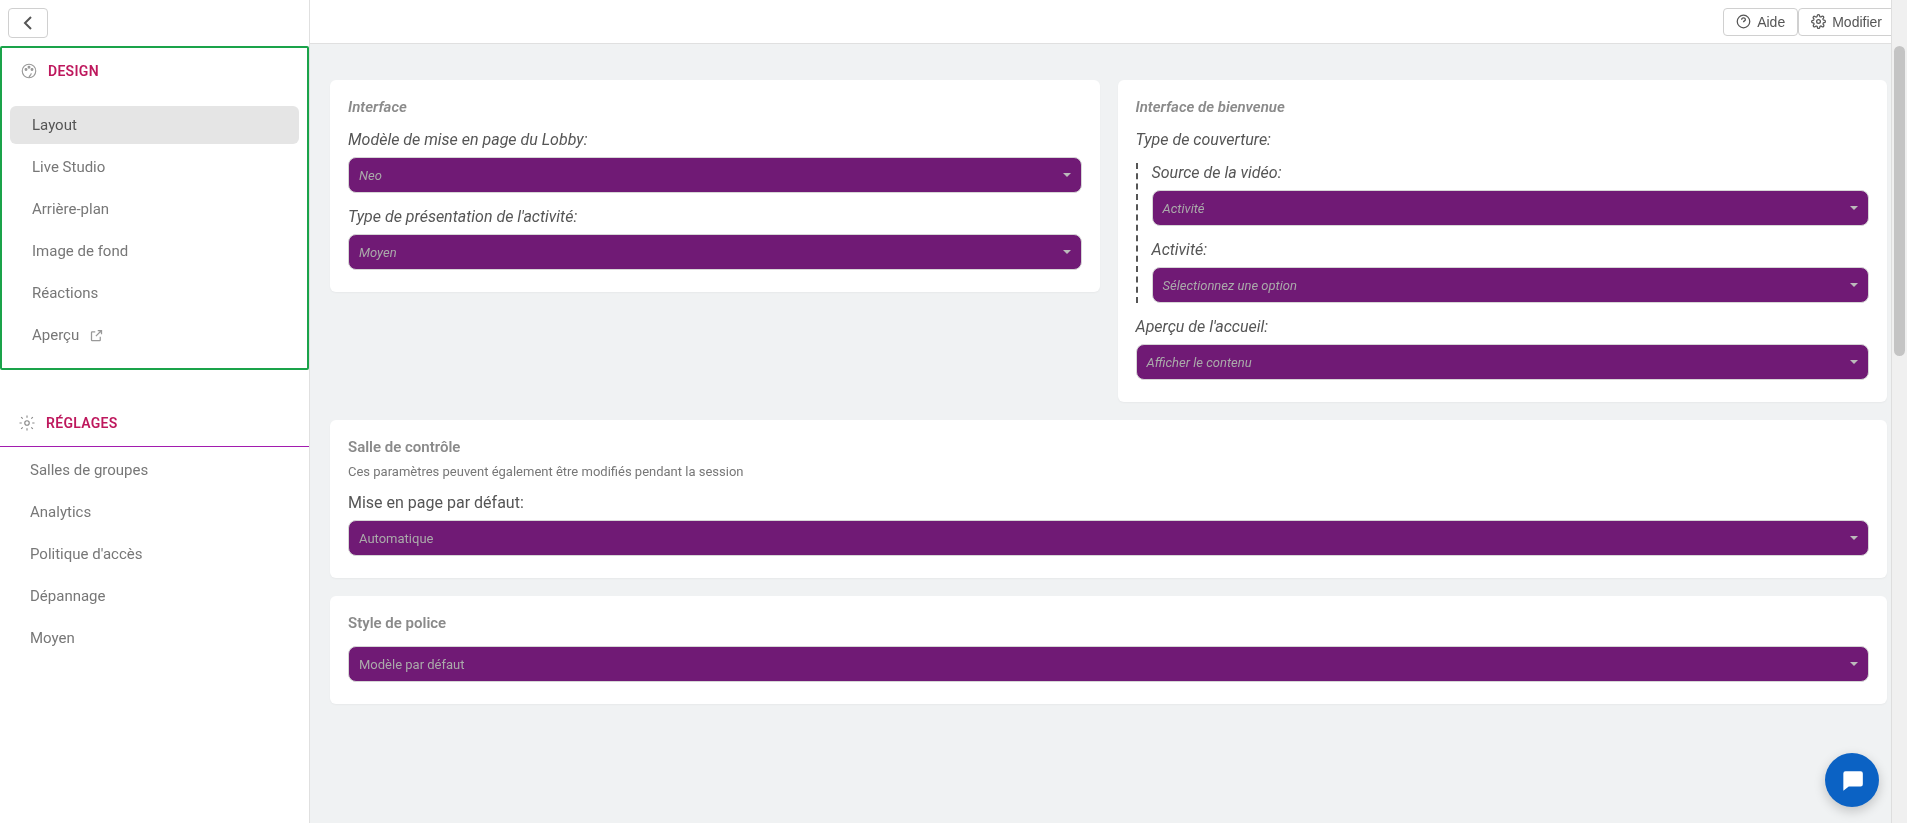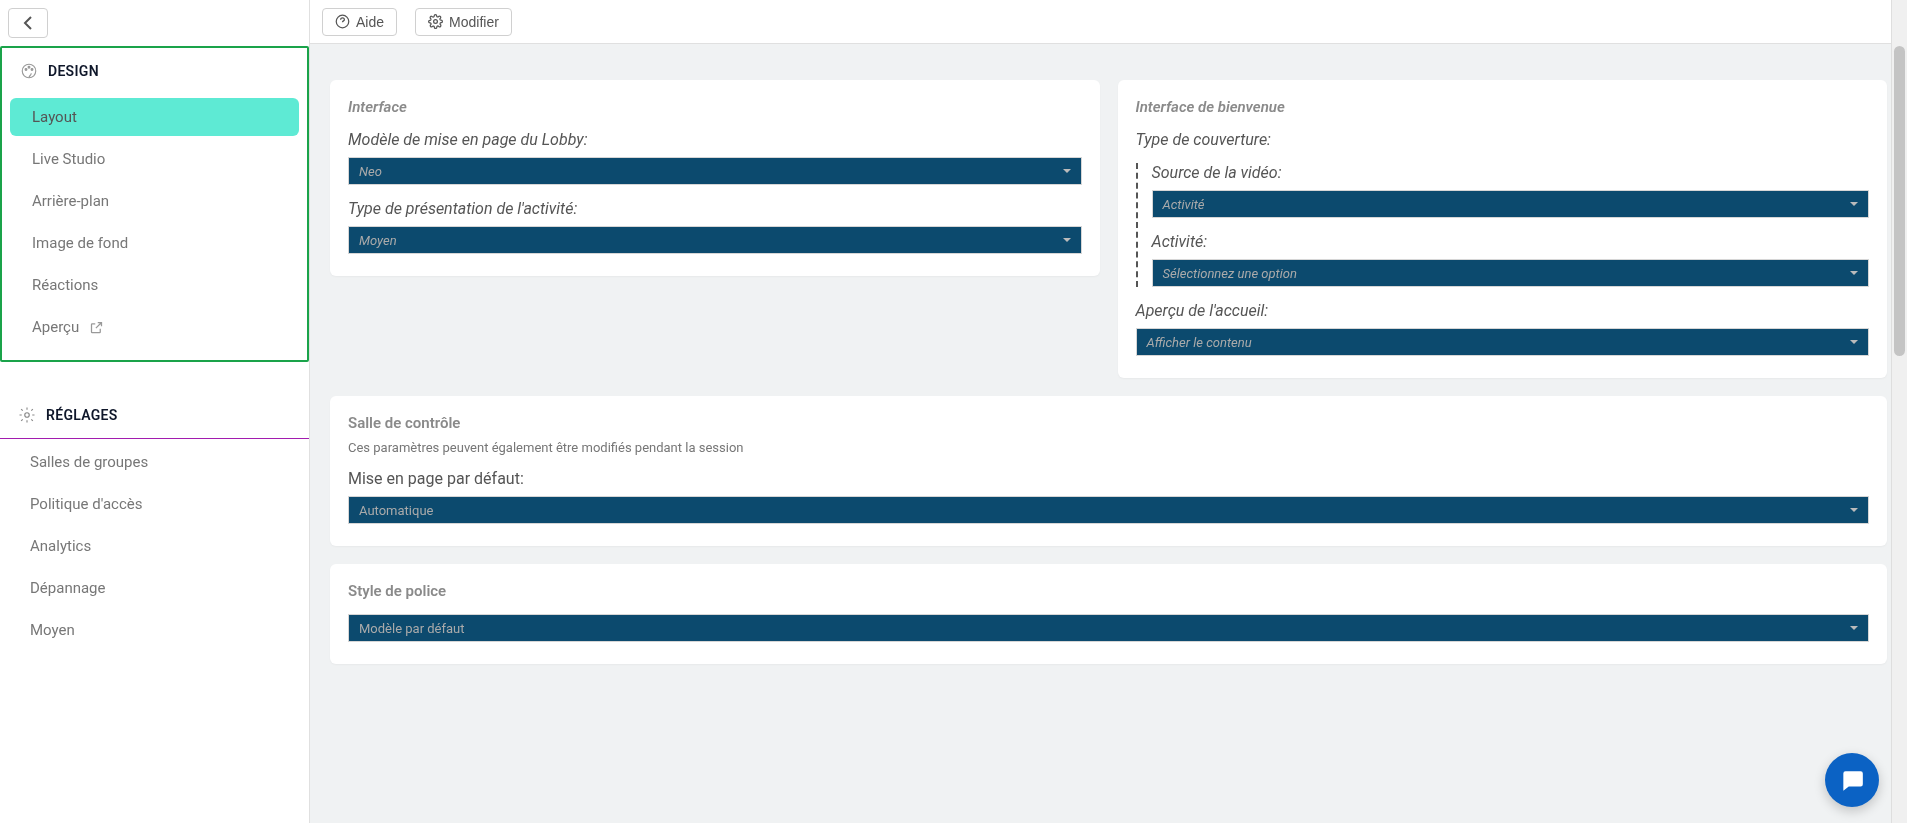--- a/index.html
+++ b/index.html
@@ -39,21 +39,21 @@
     }
     .section-header .icon {
       margin-right: 10px;
       color: #888;
       display: flex;
       align-items: center;
     }
     .section-header .label {
       font-size: 14px;
       font-weight: 600;
-      color: #0f172a;
+      color: #be185d;
       letter-spacing: 0.3px;
     }
     
     .design-box {
       border: 2px solid #1aa34a;
       border-radius: 2px;
       margin: 0;
       padding-top: 0;
     }
     .design-box .section-header { border-bottom: none; }
@@ -63,40 +63,42 @@
       padding: 10px 22px;
       font-size: 15px;
       color: #777;
       border-radius: 6px;
       margin-bottom: 4px;
       cursor: pointer;
       display: flex;
       align-items: center;
     }
     .nav-item.active {
-      background: #5eead4;
+      background: #e5e5e5;
       color: #555;
+      margin-top: 8px;
     }
     .nav-item .ext-icon { margin-left: 10px; display: flex; align-items: center; color: #999; }
     
     .reglages-spacer { height: 30px; }
     
     .main {
       flex: 1;
       display: flex;
       flex-direction: column;
     }
     .topbar {
       height: 44px;
       background: #fff;
       border-bottom: 1px solid #e0e0e0;
       display: flex;
+      justify-content: flex-end;
       align-items: center;
       padding: 0 12px;
-      gap: 18px;
+      gap: 0;
     }
     .topbar-btn {
       border: 1px solid #d0d0d0;
       background: #fff;
       border-radius: 4px;
       padding: 5px 12px;
       font-size: 14px;
       color: #555;
       display: flex;
       align-items: center;
@@ -135,24 +137,24 @@
     
     .field { margin-bottom: 14px; }
     .field:last-child { margin-bottom: 0; }
     .field-label {
       font-size: 16px;
       color: #555;
       margin-bottom: 8px;
     }
     .select {
       width: 100%;
-      height: 28px;
+      height: 36px;
       border: 1px solid #d6d6d6;
-      background: #0c4a6e;
-      border-radius: 0;
+      background: #701a75;
+      border-radius: 8px;
       display: flex;
       align-items: center;
       justify-content: space-between;
       padding: 0 10px;
       font-size: 13px;
       color: #aaa;
       cursor: pointer;
     }
     .select .caret {
       width: 0; height: 0;
@@ -264,24 +266,24 @@
             <path d="M12 2v3M12 19v3M4.2 4.2l2.1 2.1M17.7 17.7l2.1 2.1M2 12h3M19 12h3M4.2 19.8l2.1-2.1M17.7 6.3l2.1-2.1"></path>
           </svg>
         </span>
         <span class="label">RÉGLAGES</span>
       </div>
       <div class="nav-list">
         <div class="nav-item">
           <span>Salles de groupes</span>
         </div>
         <div class="nav-item">
+          <span>Analytics</span>
+        </div>
+        <div class="nav-item">
           <span>Politique d'accès</span>
-        </div>
-        <div class="nav-item">
-          <span>Analytics</span>
         </div>
         <div class="nav-item">
           <span>Dépannage</span>
         </div>
         <div class="nav-item">
           <span>Moyen</span>
         </div>
       </div>
     </div>
   </aside>

